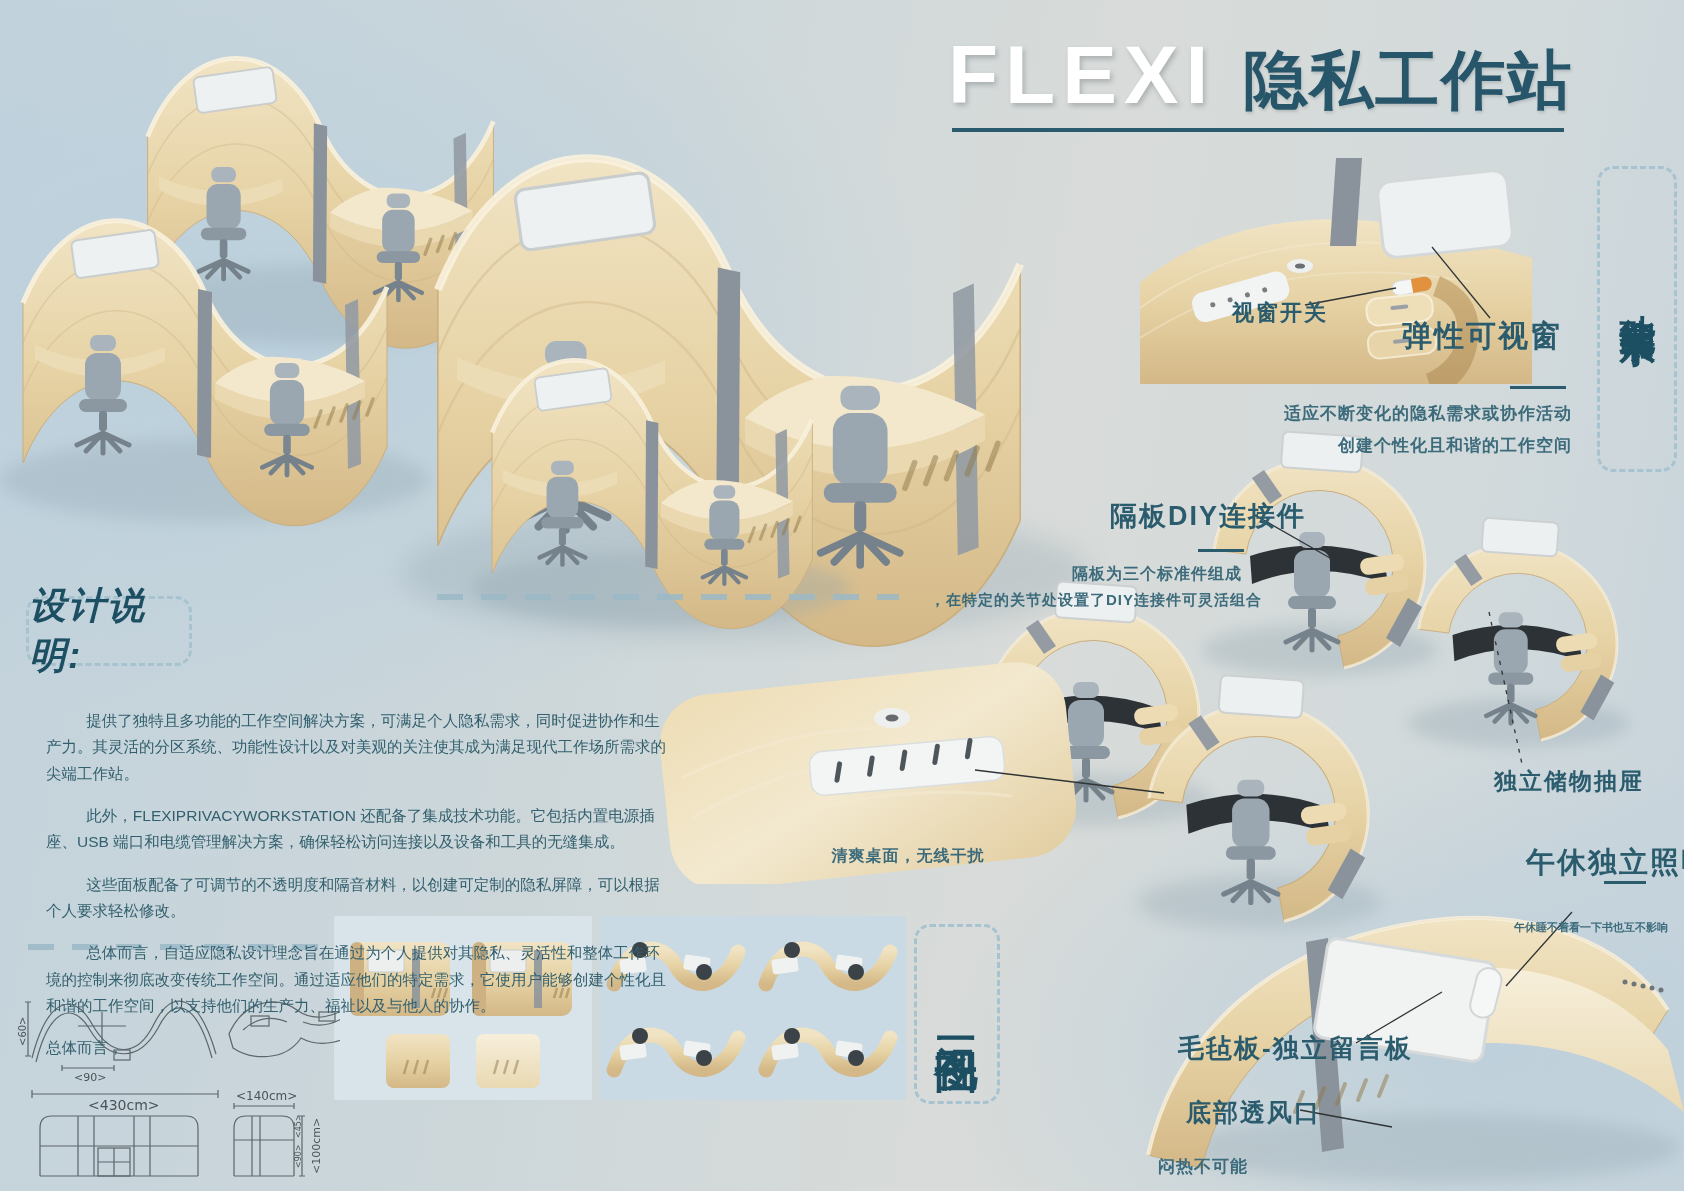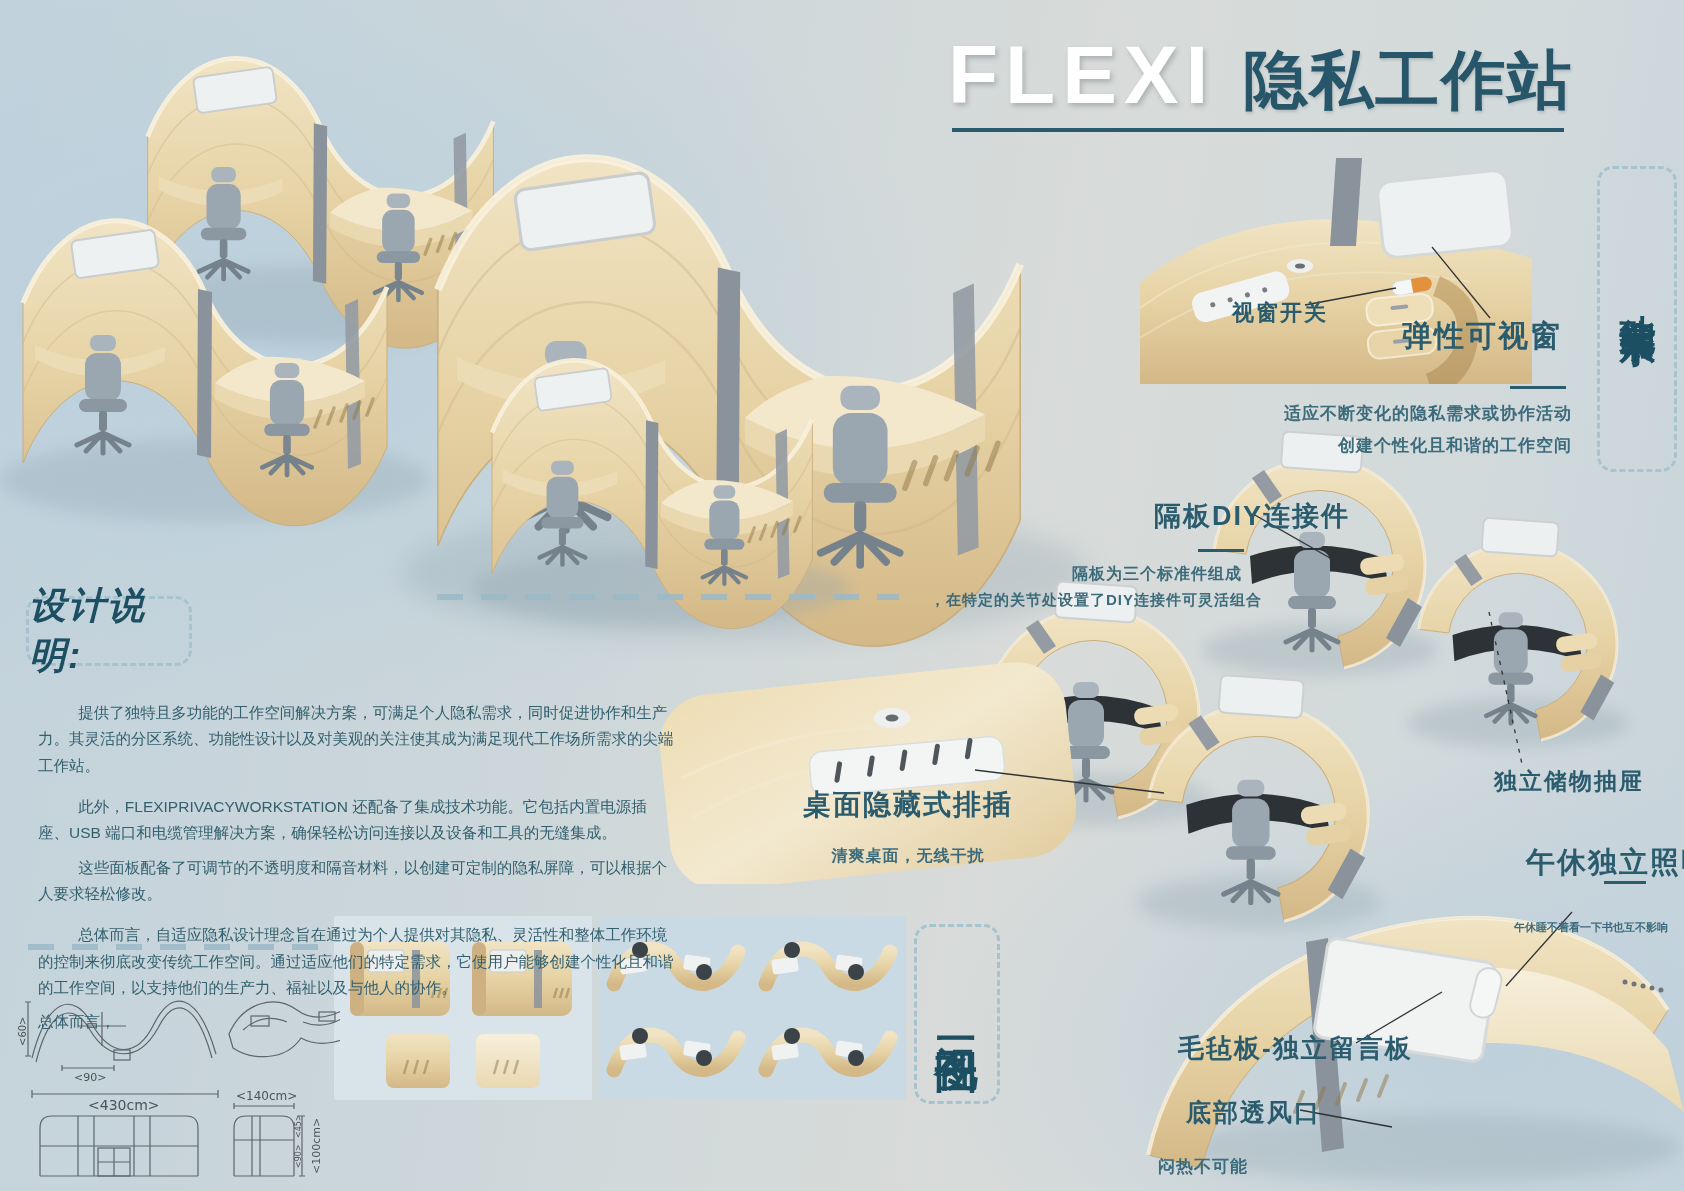--- a/index.html
+++ b/index.html
@@ -19,21 +19,21 @@
     font-weight:800;display:flex;align-items:center;justify-content:center;}
   .vertical{writing-mode:vertical-rl;text-orientation:upright;}
   .title-wrap{position:absolute;left:948px;top:28px;display:flex;align-items:flex-end;gap:28px;}
   .brand{font-size:82px;line-height:.95;font-weight:800;color:#ffffff;letter-spacing:7px;
     text-shadow:2px 3px 5px rgba(40,50,60,.25);}
   .brand-cn{font-size:64px;line-height:1.05;font-weight:800;color:#27566a;letter-spacing:2px;
     text-shadow:1px 2px 3px rgba(40,50,60,.18);margin-top:19px;}
   .title-underline{position:absolute;left:952px;top:128px;width:612px;height:4px;background:#2a5a6d;}
   .body-text{position:absolute;left:30px;top:692px;width:654px;color:#33606e;font-size:15.5px;
     line-height:1.7;font-weight:500;}
-  .body-text p{margin:8px;text-indent:2.6em;}
+  .body-text p{margin:16px;text-indent:2.6em;}
   .body-text p.gap{margin-top:15px;}
   .body-text p.noindent{text-indent:0;}
   .panel{position:absolute;border-radius:2px;}
   .right-align{text-align:right;}
   .center-align{text-align:center;}
 </style>
 </head>
 <body>
 
 <div class="poster">
@@ -321,26 +321,25 @@
     <p class="gap">总体而言，自适应隐私设计理念旨在通过为个人提供对其隐私、灵活性和整体工作环境的控制来彻底改变传统工作空间。通过适应他们的特定需求，它使用户能够创建个性化且和谐的工作空间，以支持他们的生产力、福祉以及与他人的协作。</p>
     <p class="noindent">总体而言，</p>
   </div>
 
   <div class="lbl" style="left:1232px;top:298px;font-size:22px;">视窗开关</div>
   <div class="lbl" style="left:1402px;top:316px;font-size:30px;">弹性可视窗</div>
   <div class="accent-line" style="left:1510px;top:386px;width:56px;"></div>
   <div class="sub right-align" style="left:1200px;top:434px;width:372px;font-size:17px;">创建个性化且和谐的工作空间</div>
   <div class="sub right-align" style="left:1200px;top:402px;width:372px;font-size:17px;">适应不断变化的隐私需求或协作活动</div>
 
-  <div class="lbl" style="left:1110px;top:498px;font-size:27px;margin-left:44px;">隔板DIY连接件</div>
+  <div class="lbl" style="left:1110px;top:498px;font-size:27px;">隔板DIY连接件</div>
   <div class="accent-line" style="left:1198px;top:549px;width:46px;"></div>
   <div class="sub right-align" style="left:980px;top:564px;width:262px;font-size:16px;">隔板为三个标准件组成</div>
   <div class="sub right-align" style="left:930px;top:591px;width:315px;font-size:15px;">，在特定的关节处设置了DIY连接件可灵活组合</div>
 
-  <div class="lbl center-align" style="left:788px;top:786px;width:240px;font-size:28px;">桌面隐藏式排插</div>
   <div class="sub center-align" style="left:788px;top:846px;width:240px;font-size:16px;">清爽桌面，无线干扰</div>
 
   <div class="lbl" style="left:1494px;top:766px;font-size:23px;">独立储物抽屉</div>
 
   <div class="lbl" style="left:1526px;top:843px;font-size:29px;">午休独立照明</div>
   <div class="accent-line" style="left:1604px;top:881px;width:42px;"></div>
   <div class="sub right-align" style="left:1462px;top:912px;width:206px;font-size:11px;letter-spacing:0;margin-top:8px;">午休睡不着看一下书也互不影响</div>
 
   <div class="lbl" style="left:1178px;top:1031px;font-size:26px;">毛毡板-独立留言板</div>
 

